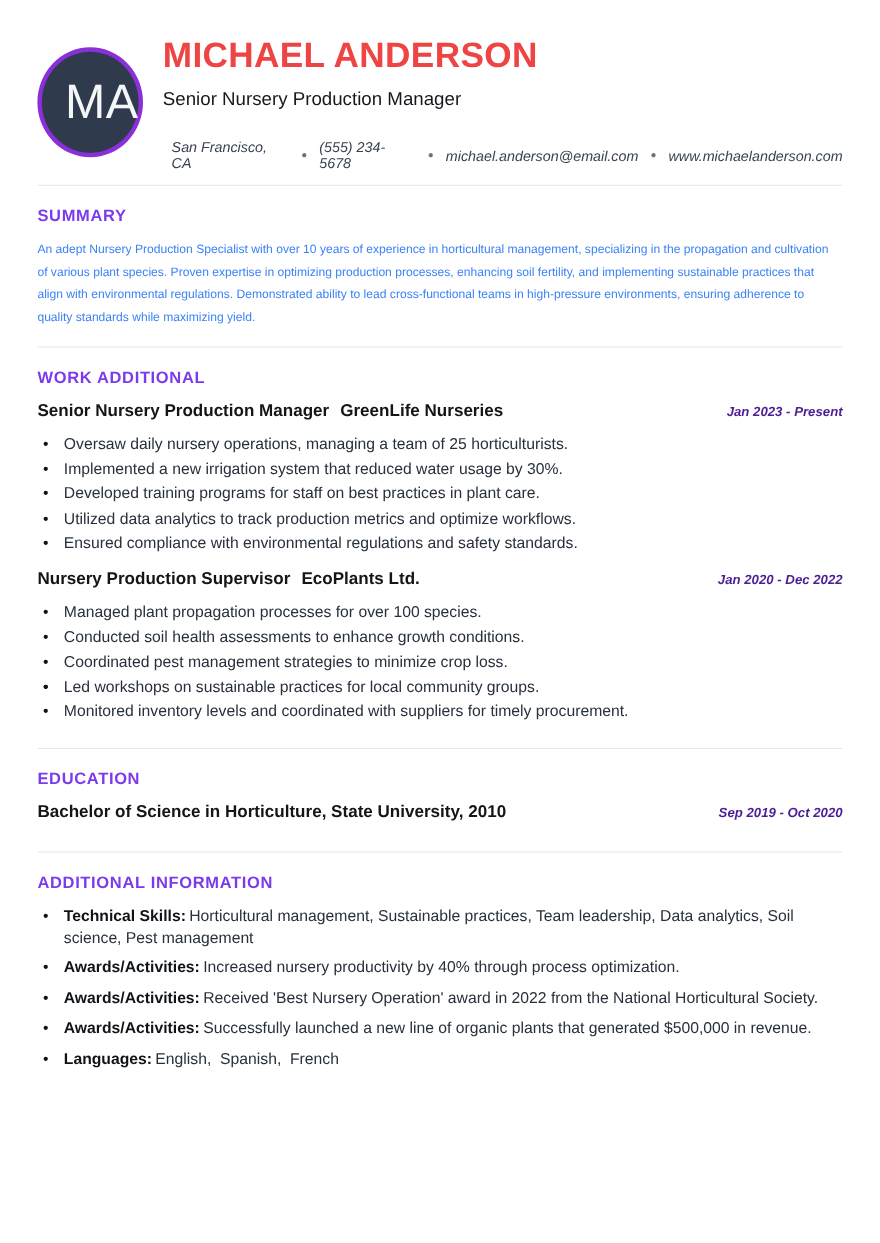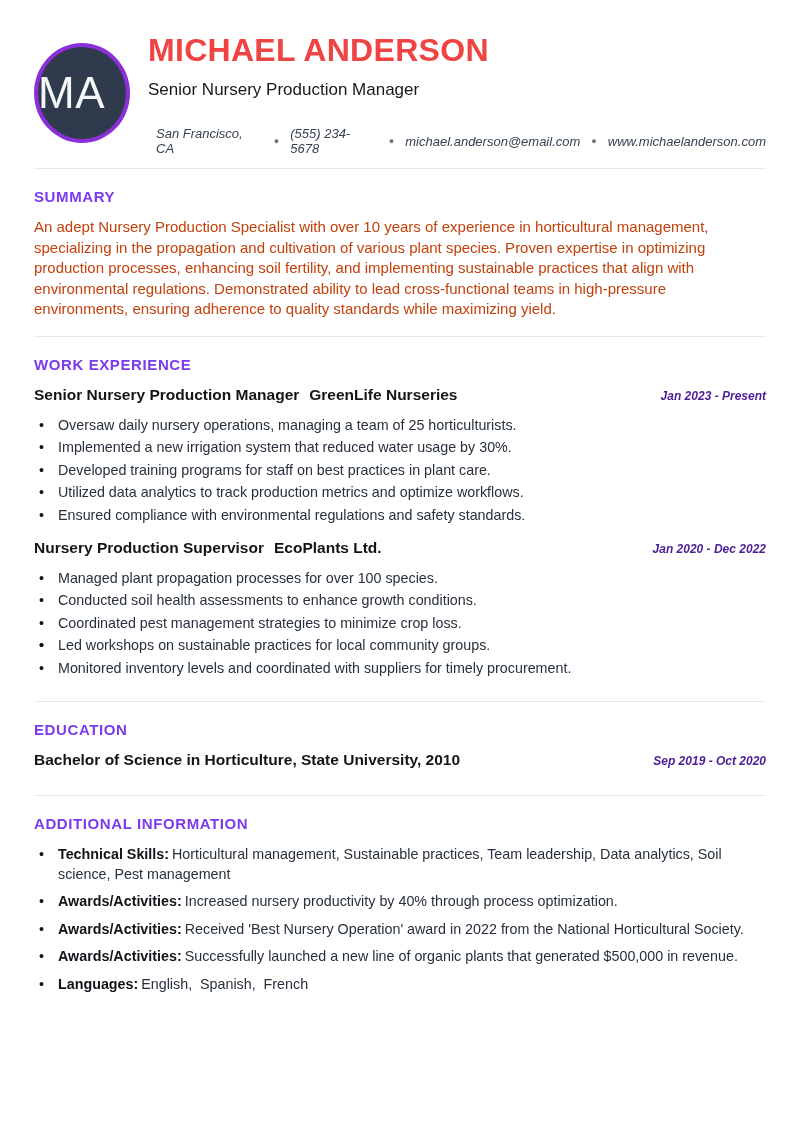--- a/index.html
+++ b/index.html
@@ -16,21 +16,21 @@
   }
 
   
   .header { display: flex; align-items: center; gap: 18px; }
   .avatar {
     flex: 0 0 auto;
     width: 96px; height: 100px;
     border-radius: 50%;
     background: #2F3B4C;
     border: 4px solid #8B2FD9;
-    display: flex; align-items: center; justify-content: flex-start;
+    display: flex; align-items: center; justify-content: flex-end;
     color: #f4f6f8;
     font-size: 44px;
     font-weight: 500;
     letter-spacing: 0.5px;
   }
   .header-text { padding-top: 2px; }
   .name {
     color: #ef4444;
     font-size: 32px;
     font-weight: 800;
@@ -63,23 +63,23 @@
   .section { padding-top: 19px; }
   .section-title {
     color: #7C3AED;
     font-size: 15px;
     font-weight: 800;
     letter-spacing: 0.6px;
   }
 
   .summary-text {
     margin-top: 12px;
-    font-size: 15px;
+    font-size: 11px;
     line-height: 20.6px;
-    color: #c2410c;
+    color: #3b82f6;
     width: 724px;
   }
 
   
   .entry-header {
     display: flex;
     justify-content: space-between;
     align-items: baseline;
     margin-top: 13px;
     gap: 13px;
@@ -143,21 +143,21 @@
   <div class="divider div-header"></div>
 
   <div class="section">
     <div class="section-title">SUMMARY</div>
     <div class="summary-text">An adept Nursery Production Specialist with over 10 years of experience in horticultural management, specializing in the propagation and cultivation of various plant species. Proven expertise in optimizing production processes, enhancing soil fertility, and implementing sustainable practices that align with environmental regulations. Demonstrated ability to lead cross-functional teams in high-pressure environments, ensuring adherence to quality standards while maximizing yield.</div>
   </div>
 
   <div class="divider div-summary"></div>
 
   <div class="section">
-    <div class="section-title">WORK EXPERIENCE</div>
+    <div class="section-title">WORK ADDITIONAL</div>
 
     <div class="job">
       <div class="entry-header">
         <div class="entry-name">
           <span>Senior Nursery Production Manager</span><span class="entry-company">GreenLife Nurseries</span>
         </div>
         <div class="entry-dates">Jan 2023 - Present</div>
       </div>
       <ul class="bullets">
         <li><span class="dot"></span><span>Oversaw daily nursery operations, managing a team of 25 horticulturists.</span></li>

